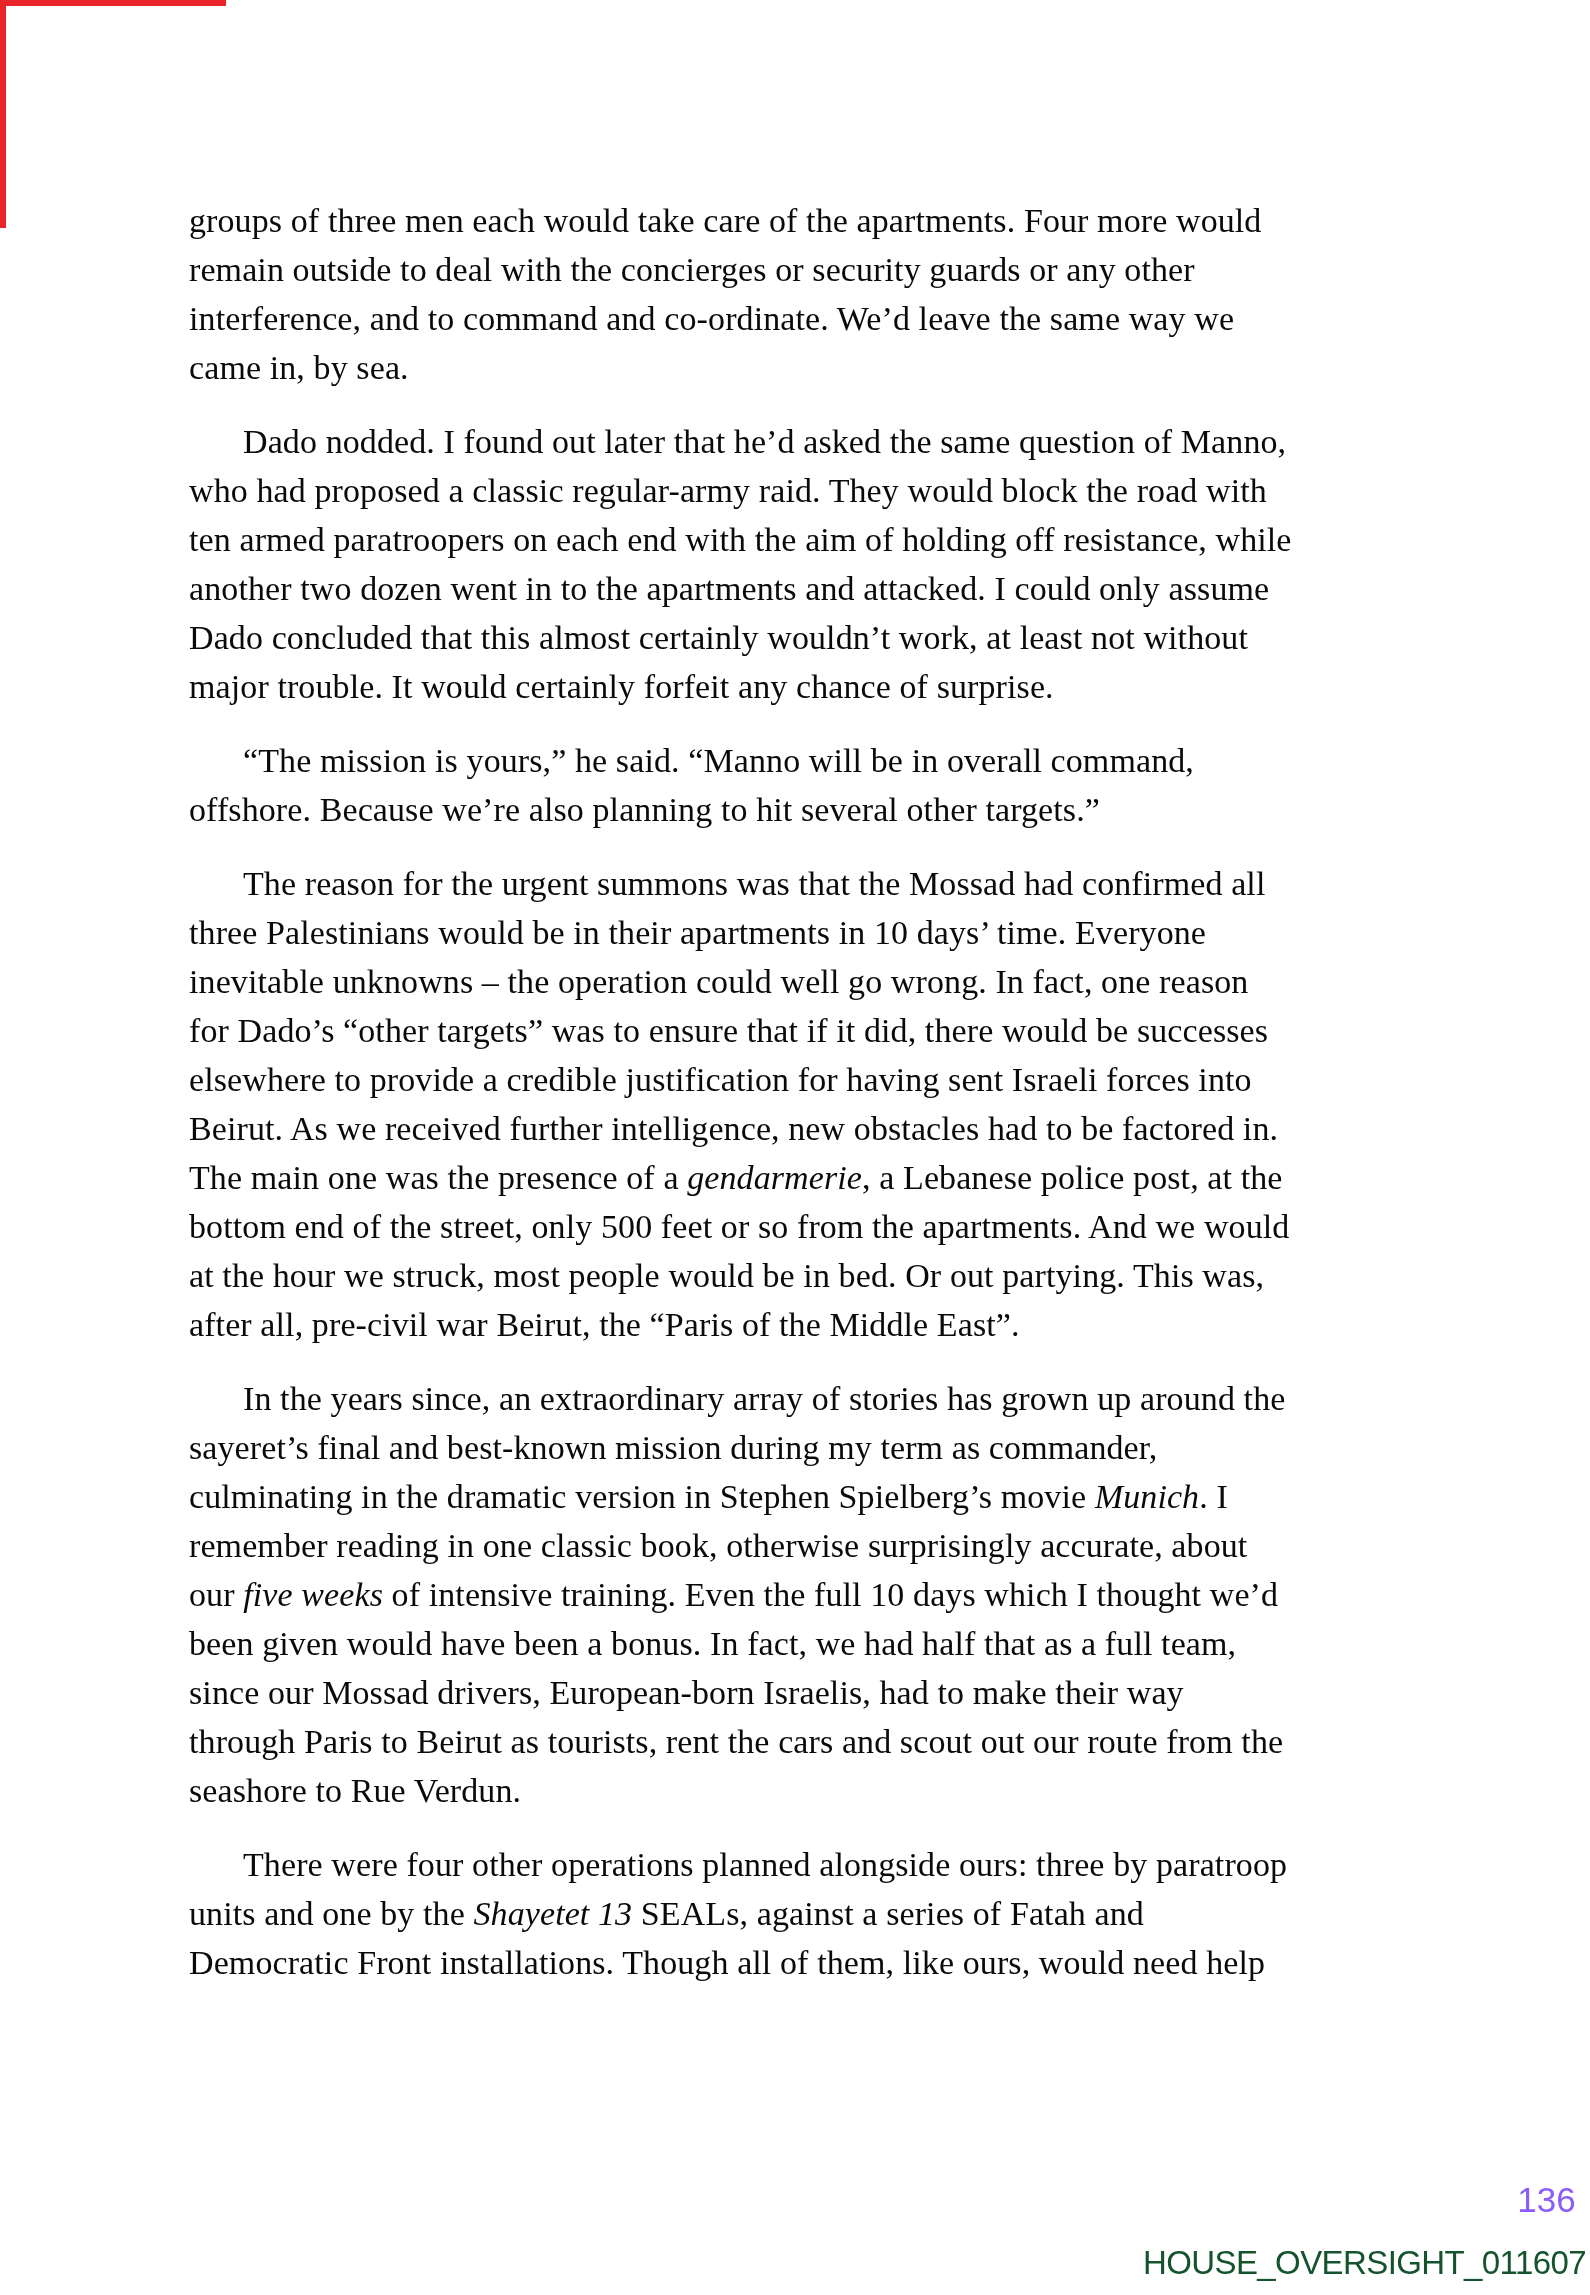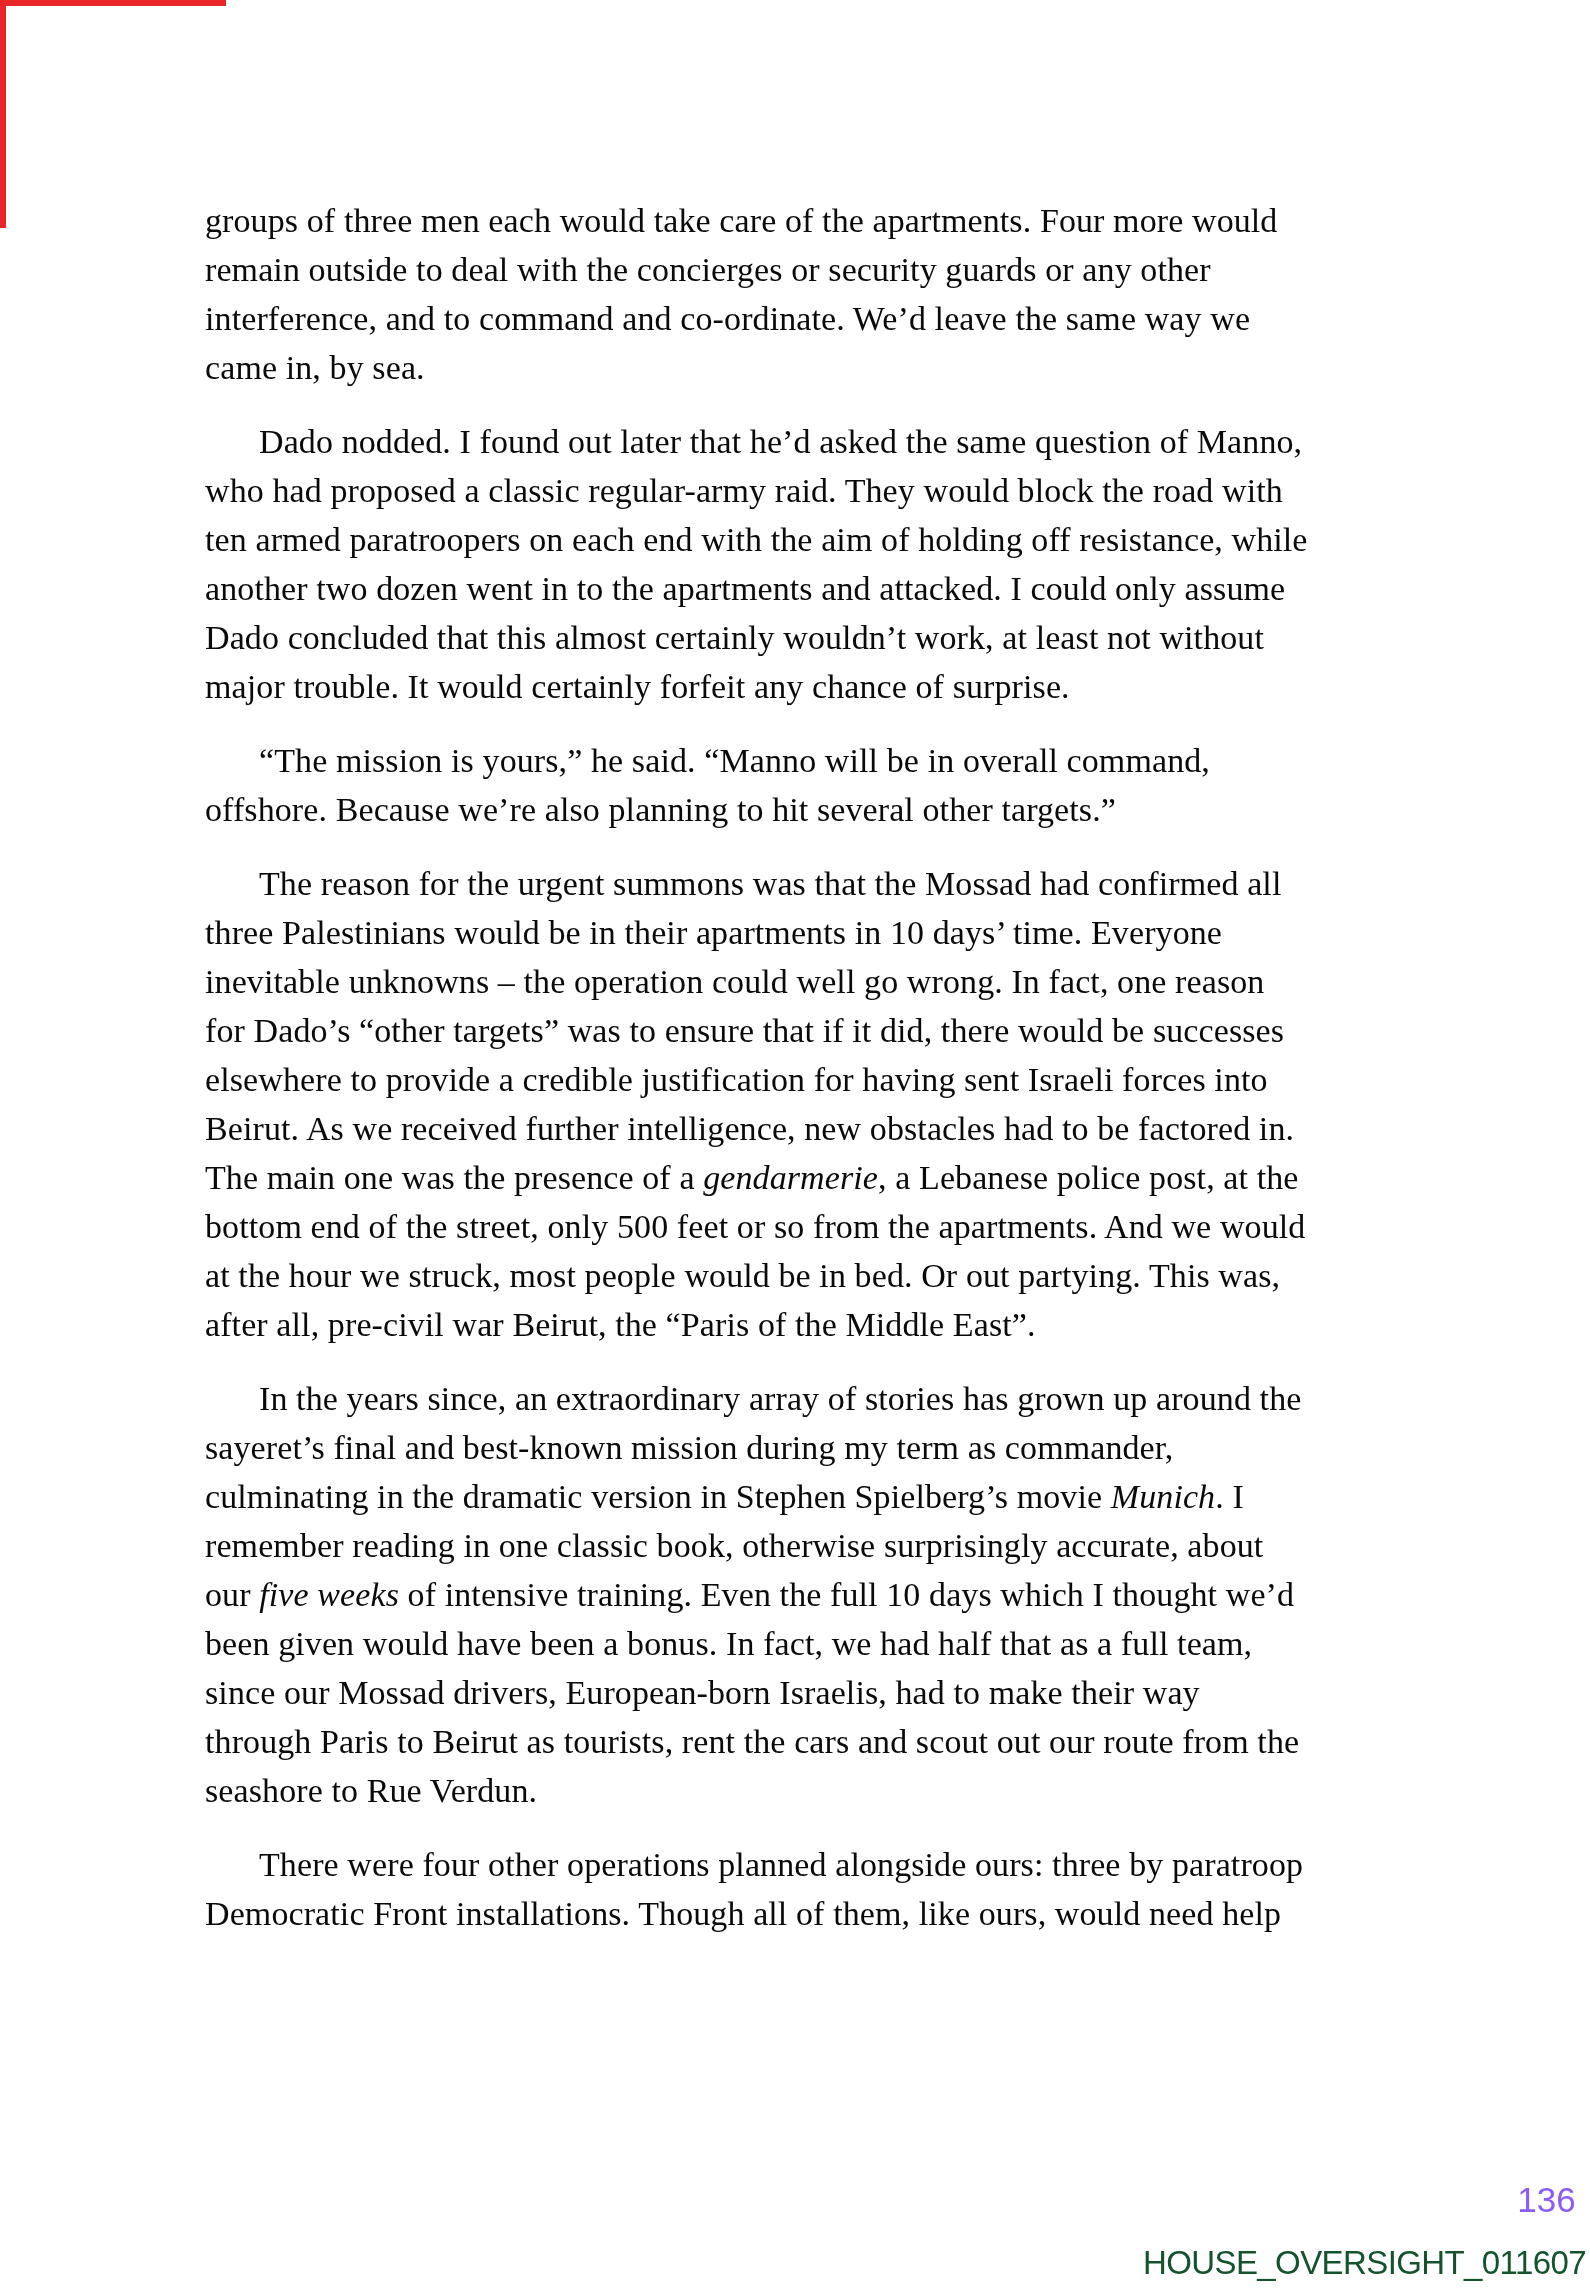--- a/index.html
+++ b/index.html
@@ -12,21 +12,20 @@
     color: #0a0a0a;
   }
   .scan-mark { position: absolute; }
   .scan-mark.top  { left: 0; top: 0; width: 226px; height: 5.8px; }
   .scan-mark.left { left: 0; top: 0; width: 5.8px;  height: 228px; }
 
   .text-block {
     position: absolute;
     left: 189px; top: 196px;
     width: 1258px;
-    margin-left: 16px;
   }
   .paragraph { margin: 0 0 25px 0; }
   .line {
     font-size: 34px;
     line-height: 49px;
     white-space: nowrap;
     letter-spacing: 0.1px;
   }
   .line.indent { text-indent: 54px; }
   .italic { font-style: italic; }
@@ -91,20 +90,21 @@
         <div class="line"><span>culminating in the dramatic version in Stephen Spielberg’s movie </span><span class="italic">Munich</span><span>. I</span></div>
         <div class="line"><span>remember reading in one classic book, otherwise surprisingly accurate, about</span></div>
         <div class="line"><span>our </span><span class="italic">five weeks</span><span> of intensive training. Even the full 10 days which I thought we’d</span></div>
         <div class="line"><span>been given would have been a bonus. In fact, we had half that as a full team,</span></div>
         <div class="line"><span>since our Mossad drivers, European-born Israelis, had to make their way</span></div>
         <div class="line"><span>through Paris to Beirut as tourists, rent the cars and scout out our route from the</span></div>
         <div class="line"><span>seashore to Rue Verdun.</span></div>
       </div>
       <div class="paragraph">
         <div class="line indent"><span>There were four other operations planned alongside ours: three by paratroop</span></div>
+        <div class="line"><span>units and one by the </span><span class="italic">Shayetet 13</span><span> SEALs, against a series of Fatah and</span></div>
         <div class="line"><span>Democratic Front installations. Though all of them, like ours, would need help</span></div>
       </div>
     </main>
 
   <div class="page-number">136</div>
   <div class="bates-stamp">HOUSE_OVERSIGHT_011607</div>
 </div>
 
 
 </body></html>

